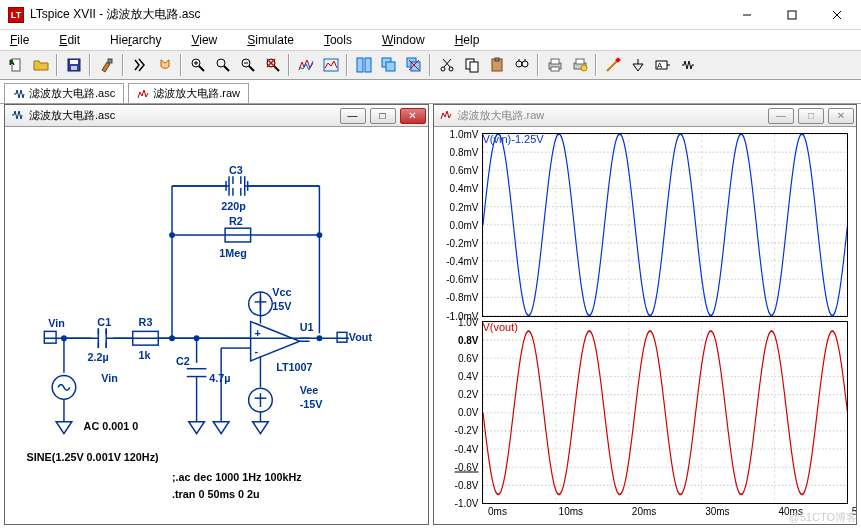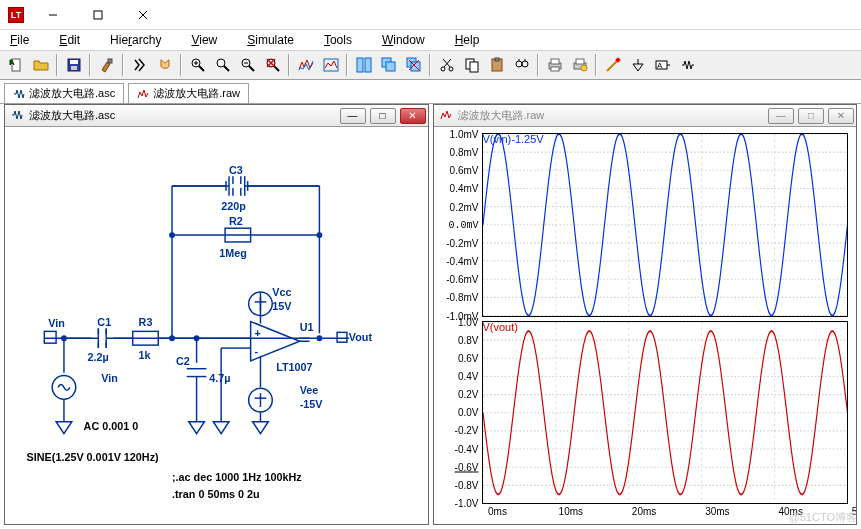--- a/index.html
+++ b/index.html
@@ -42,20 +42,21 @@
   .ylabels div{position:absolute; right:2px; transform:translateY(-50%);}
   .xlabels{height:16px; margin-left:48px; margin-right:6px; position:relative; font-size:10px;}
   .xlabels div{position:absolute; transform:translateX(-50%);padding-left:32px;}
   .watermark{position:absolute; right:4px; bottom:4px; color:#ccc; font-size:11px;}
 </style>
 </head>
 <body>
 
 <div class="titlebar">
   <div class="logo">LT</div>
+  <div class="title">LTspice XVII - 滤波放大电路.asc</div>
   <div class="winbtn">
       <svg viewBox="0 0 10 10">
         <line x1="1" y1="5" x2="9" y2="5" stroke="#000"></line>
       </svg>
     </div>
   <div class="winbtn">
       <svg viewBox="0 0 10 10">
         <rect x="1" y="1" width="8" height="8" fill="none" stroke="#000"></rect>
       </svg>
     </div>
@@ -419,21 +420,21 @@
     <div class="mdi-body">
       <div class="plotarea">
         <div class="plot">
           <div class="plot-title" style="color:#0030e0">V(vin)-1.25V</div>
           <div class="ylabels" id="yl-top">
               <div style="top: 0%;">1.0mV</div>
               <div style="top: 10%;">0.8mV</div>
               <div style="top: 20%;">0.6mV</div>
               <div style="top: 30%;">0.4mV</div>
               <div style="top: 40%;">0.2mV</div>
-              <div style="top: 50%; font-family: Liberation Mono, monospace;">0.0mV</div>
+              <div style="top: 50%;">0.0mV</div>
               <div style="top: 60%;">-0.2mV</div>
               <div style="top: 70%;">-0.4mV</div>
               <div style="top: 80%;">-0.6mV</div>
               <div style="top: 90%;">-0.8mV</div>
               <div style="top: 100%;">-1.0mV</div>
             </div>
           <svg id="svg-top" width="100%" height="100%" preserveAspectRatio="none" viewBox="0 0 500 160">
               <line x1="0" y1="0" x2="500" y2="0" stroke="#ccc" stroke-dasharray="2,3"></line>
               <line x1="0" y1="16" x2="500" y2="16" stroke="#ccc" stroke-dasharray="2,3"></line>
               <line x1="0" y1="32" x2="500" y2="32" stroke="#ccc" stroke-dasharray="2,3"></line>
@@ -451,21 +452,21 @@
               <line x1="300" y1="0" x2="300" y2="160" stroke="#ccc" stroke-dasharray="2,3"></line>
               <line x1="400" y1="0" x2="400" y2="160" stroke="#ccc" stroke-dasharray="2,3"></line>
               <line x1="500" y1="0" x2="500" y2="160" stroke="#ccc" stroke-dasharray="2,3"></line>
               <path d="M0 80 L0.625 76.23148394322858 L1.25 72.47133493451885 L1.875 68.72790144499339 L2.5 65.00949483314203 L3.125 61.324370891527565 L3.75 57.680711516861656 L4.375 54.08660654414805 L5 50.55003578522577 L5.625 47.07885131159129 L6.25 43.68076002083626 L6.875 40.363306525407395 L7.5 37.13385640168027 L8.125 33.99957983653771 L8.75 30.96743570776188 L9.375 28.044156133585318 L10 25.23623152570491 L10.625 22.54989617894489 L11.25 19.991114429563233 L11.875 17.565567412933625 L12.5 15.278640450004204 L13.125 13.135411090538383 L13.75 11.140637839684501 L14.375 9.298749592904528 L15 7.613835802718427 L15.625 6.089637399097057 L16.25 4.729538483661969 L16.875 3.536558816133592 L17.5 2.513347109709514 L18.125 1.6621751502587472 L18.75 0.9849327523889855 L19.375 0.4831235635856217 L20 0.15786172573827173 L20.625 0.009869401467156536 L21.25 0.039475170741468446 L21.875 0.24661330134976822 L22.5 0.6308238948417824 L23.125 1.1912539076180906 L23.75 1.9266590449002052 L24.375 2.8354065233761503 L25 3.9154786963877086 L25.625 5.164477533610622 L26.25 6.579629945281496 L26.875 8.157793939150736 L27.5 9.895465596490922 L28.125 11.788786851672597 L28.75 13.833554058035062 L29.375 16.025227321032744 L30 18.358940577936863 L30.625 20.829512401711206 L31.25 23.431457505076196 L31.875 26.158998919218135 L32.5 29.006080820104813 L33.125 31.96638197392928 L33.75 35.033329771829564 L34.375 38.20011482272409 L35 41.45970607186278 L35.625 44.804866411526774 L36.25 48.22816874921755 L36.875 51.72201249765941 L37.5 55.27864045000416 L38.125 58.890156002770176 L38.75 62.548540688276574 L39.375 66.24567197764719 L40 69.97334131485565 L40.625 73.7232723417724 L41.25 77.4871392737497 L41.875 81.25658538494564 L42.5 85.02324156234506 L43.125 88.7787448872836 L43.75 92.51475720321847 L44.375 96.222983628521 L45 99.8951909731884 L45.625 103.52322601858431 L46.25 107.09903361962333 L46.875 110.61467458920714 L47.5 114.06234332520582 L48.125 117.43438514084582 L48.75 120.72331326002973 L49.375 123.92182543985052 L50 127.02282018339784 L50.625 130.01941250685638 L51.25 132.90494922589215 L51.875 135.67302372738516 L52.5 138.3174901937129 L53.125 140.83247724800245 L53.75 143.2124009900552 L54.375 145.45197739400186 L55 147.5462340401612 L55.625 149.49052115505532 L56.25 151.28052193506937 L56.875 152.9122621308356 L57.5 154.38211887106013 L58.125 155.68682870620364 L58.75 156.82349485415546 L59.375 157.7895936318141 L60 158.5829800582951 L60.625 159.20189261732463 L61.25 159.6449571682464 L61.875 159.9111899969576 L62.5 160 L63.125 159.9111899969576 L63.75 159.6449571682464 L64.375 159.2018926173246 L65 158.5829800582951 L65.625 157.78959363181414 L66.25 156.82349485415546 L66.875 155.68682870620364 L67.5 154.3821188710601 L68.125 152.91226213083564 L68.75 151.28052193506943 L69.375 149.4905211550553 L70 147.5462340401612 L70.625 145.4519773940019 L71.25 143.21240099005524 L71.875 140.8324772480025 L72.5 138.31749019371293 L73.125 135.67302372738516 L73.75 132.90494922589218 L74.375 130.0194125068564 L75 127.02282018339793 L75.625 123.92182543985058 L76.25 120.7233132600297 L76.875 117.43438514084588 L77.5 114.06234332520583 L78.125 110.61467458920723 L78.75 107.09903361962338 L79.375 103.52322601858434 L80 99.89519097318842 L80.625 96.22298362852106 L81.25 92.5147572032185 L81.875 88.77874488728366 L82.5 85.02324156234513 L83.125 81.25658538494567 L83.75 77.48713927374978 L84.375 73.72327234177246 L85 69.97334131485567 L85.625 66.24567197764726 L86.25 62.548540688276645 L86.875 58.89015600277017 L87.5 55.278640450004225 L88.125 51.72201249765947 L88.75 48.228168749217545 L89.375 44.8048664115268 L90 41.45970607186275 L90.625 38.2001148227242 L91.25 35.033329771829564 L91.875 31.966381973929245 L92.5 29.006080820104813 L93.125 26.15899891921819 L93.75 23.431457505076267 L94.375 20.829512401711206 L95 18.358940577936863 L95.625 16.02522732103281 L96.25 13.83355405803512 L96.875 11.788786851672654 L97.5 9.89546559649088 L98.125 8.157793939150764 L98.75 6.579629945281525 L99.375 5.164477533610636 L100 3.915478696387723 L100.625 2.8354065233761645 L101.25 1.9266590449002194 L101.875 1.1912539076180906 L102.5 0.6308238948417682 L103.125 0.24661330134976822 L103.75 0.039475170741468446 L104.375 0.009869401467156536 L105 0.15786172573827173 L105.625 0.4831235635856217 L106.25 0.9849327523889713 L106.875 1.662175150258733 L107.5 2.5133471097094855 L108.125 3.5365588161335637 L108.75 4.7295384836619405 L109.375 6.0896373990970005 L110 7.613835802718455 L110.625 9.298749592904443 L111.25 11.140637839684516 L111.875 13.135411090538412 L112.5 15.278640450004104 L113.125 17.565567412933632 L113.75 19.99111442956319 L114.375 22.549896178944778 L115 25.23623152570493 L115.625 28.04415613358526 L116.25 30.967435707761872 L116.875 33.99957983653763 L117.5 37.13385640168022 L118.125 40.363306525407395 L118.75 43.68076002083617 L119.375 47.07885131159125 L120 50.55003578522576 L120.625 54.086606544147955 L121.25 57.680711516861756 L121.875 61.32437089152757 L122.5 65.00949483314194 L123.125 68.72790144499349 L123.75 72.47133493451886 L124.375 76.23148394322851 L125 79.99999999999997 L125.625 83.76851605677143 L126.25 87.52866506548122 L126.875 91.2720985550066 L127.5 94.990505166858 L128.125 98.67562910847236 L128.75 102.31928848313832 L129.375 105.91339345585197 L130 109.44996421477418 L130.625 112.92114868840869 L131.25 116.31923997916365 L131.875 119.63669347459256 L132.5 122.86614359831972 L133.125 126.00042016346221 L133.75 129.03256429223808 L134.375 131.95584386641457 L135 134.76376847429515 L135.625 137.45010382105508 L136.25 140.0088855704367 L136.875 142.43443258706642 L137.5 144.72135954999578 L138.125 146.86458890946153 L138.75 148.85936216031553 L139.375 150.70125040709547 L140 152.38616419728157 L140.625 153.9103626009029 L141.25 155.27046151633803 L141.875 156.46344118386642 L142.5 157.4866528902905 L143.125 158.33782484974125 L143.75 159.015067247611 L144.375 159.51687643641435 L145 159.84213827426174 L145.625 159.99013059853286 L146.25 159.96052482925853 L146.875 159.75338669865025 L147.5 159.36917610515823 L148.125 158.8087460923819 L148.75 158.07334095509978 L149.375 157.16459347662388 L150 156.08452130361235 L150.625 154.83552246638936 L151.25 153.42037005471855 L151.875 151.84220606084932 L152.5 150.1045344035091 L153.125 148.21121314832743 L153.75 146.16644594196495 L154.375 143.9747726789672 L155 141.64105942206317 L155.625 139.1704875982888 L156.25 136.56854249492386 L156.875 133.8410010807819 L157.5 130.9939191798953 L158.125 128.0336180260708 L158.75 124.9666702281705 L159.375 121.79988517727602 L160 118.5402939281373 L160.625 115.19513358847325 L161.25 111.77183125078258 L161.875 108.27798750234065 L162.5 104.72135954999584 L163.125 101.10984399722996 L163.75 97.45145931172348 L164.375 93.7543280223528 L165 90.02665868514447 L165.625 86.27672765822767 L166.25 82.5128607262503 L166.875 78.74341461505446 L167.5 74.976758437655 L168.125 71.22125511271639 L168.75 67.48524279678163 L169.375 63.777016371479064 L170 60.10480902681162 L170.625 56.47677398141578 L171.25 52.900966380376744 L171.875 49.385325410792824 L172.5 45.937656674794276 L173.125 42.565614859154174 L173.75 39.276686739970295 L174.375 36.078174560149534 L175 32.97717981660219 L175.625 29.980587493143574 L176.25 27.095050774107918 L176.875 24.326976272614885 L177.5 21.682509806287065 L178.125 19.167522751997666 L178.75 16.787599009944785 L179.375 14.548022605998113 L180 12.453765959838762 L180.625 10.50947884494471 L181.25 8.719478064930684 L181.875 7.087737869164357 L182.5 5.617881128939899 L183.125 4.313171293796458 L183.75 3.17650514584453 L184.375 2.2104063681859145 L185 1.4170199417048934 L185.625 0.7981073826753828 L186.25 0.3550428317536074 L186.875 0.08881000304239706 L187.5 0 L188.125 0.08881000304239706 L188.75 0.3550428317535932 L189.375 0.7981073826753686 L190 1.4170199417049076 L190.625 2.2104063681858293 L191.25 3.1765051458445157 L191.875 4.313171293796373 L192.5 5.617881128939814 L193.125 7.0877378691643145 L193.75 8.719478064930513 L194.375 10.509478844944596 L195 12.453765959838861 L195.625 14.54802260599807 L196.25 16.787599009944728 L196.875 19.167522751997424 L197.5 21.682509806287 L198.125 24.32697627261482 L198.75 27.09505077410774 L199.375 29.980587493143517 L200 32.97717981660212 L200.625 36.07817456014934 L201.25 39.276686739970216 L201.875 42.56561485915422 L202.5 45.93765667479407 L203.125 49.385325410792746 L203.75 52.90096638037666 L204.375 56.47677398141556 L205 60.10480902681168 L205.625 63.777016371478695 L206.25 67.48524279678142 L206.875 71.2212551127163 L207.5 74.97675843765491 L208.125 78.74341461505423 L208.75 82.51286072624991 L209.375 86.27672765822759 L210 90.02665868514424 L210.625 93.75432802235271 L211.25 97.4514593117234 L211.875 101.1098439972296 L212.5 104.72135954999561 L213.125 108.27798750234058 L213.75 111.77183125078237 L214.375 115.19513358847306 L215 118.54029392813698 L215.625 121.7998851772756 L216.25 124.9666702281703 L216.875 128.0336180260707 L217.5 130.9939191798951 L218.125 133.84100108078172 L218.75 136.56854249492363 L219.375 139.17048759828873 L220 141.64105942206322 L220.625 143.97477267896727 L221.25 146.16644594196475 L221.875 148.2112131483273 L222.5 150.1045344035091 L223.125 151.8422060608492 L223.75 153.42037005471855 L224.375 154.8355224663893 L225 156.08452130361218 L225.625 157.1645934766238 L226.25 158.0733409550998 L226.875 158.8087460923819 L227.5 159.3691761051582 L228.125 159.75338669865022 L228.75 159.9605248292585 L229.375 159.99013059853286 L230 159.84213827426174 L230.625 159.5168764364144 L231.25 159.01506724761106 L231.875 158.3378248497413 L232.5 157.4866528902905 L233.125 156.46344118386637 L233.75 155.27046151633812 L234.375 153.91036260090306 L235 152.38616419728163 L235.625 150.70125040709559 L236.25 148.8593621603155 L236.875 146.86458890946167 L237.5 144.7213595499959 L238.125 142.4344325870664 L238.75 140.00888557043683 L239.375 137.45010382105505 L240 134.7637684742951 L240.625 131.95584386641477 L241.25 129.03256429223825 L241.875 126.00042016346228 L242.5 122.86614359831957 L243.125 119.6366934745925 L243.75 116.31923997916374 L244.375 112.92114868840878 L245 109.4499642147744 L245.625 105.91339345585193 L246.25 102.31928848313814 L246.875 98.67562910847259 L247.5 94.99050516685794 L248.125 91.27209855500668 L248.75 87.5286650654813 L249.375 83.76851605677138 L250 80.00000000000006 L250.625 76.23148394322874 L251.25 72.47133493451881 L251.875 68.72790144499344 L252.5 65.00949483314189 L253.125 61.32437089152752 L253.75 57.680711516861706 L254.375 54.086606544148175 L255 50.55003578522572 L255.625 47.078851311591336 L256.25 43.680760020836374 L256.875 40.363306525407346 L257.5 37.13385640168029 L258.125 33.99957983653782 L258.75 30.96743570776183 L259.375 28.044156133585545 L260 25.236231525704994 L260.625 22.54989617894484 L261.25 19.991114429563254 L261.875 17.56556741293369 L262.5 15.278640450004332 L263.125 13.135411090538383 L263.75 11.140637839684558 L264.375 9.298749592904485 L265 7.613835802718441 L265.625 6.0896373990971 L266.25 4.729538483662026 L266.875 3.536558816133592 L267.5 2.513347109709528 L268.125 1.6621751502587188 L268.75 0.9849327523890281 L269.375 0.4831235635856359 L270 0.15786172573827173 L270.625 0.009869401467156536 L271.25 0.039475170741468446 L271.875 0.2466133013497398 L272.5 0.6308238948417397 L273.125 1.1912539076180764 L273.75 1.9266590449002337 L274.375 2.8354065233761645 L275 3.9154786963876944 L275.625 5.164477533610551 L276.25 6.579629945281411 L276.875 8.157793939150721 L277.5 9.895465596490979 L278.125 11.788786851672498 L278.75 13.83355405803502 L279.375 16.025227321032673 L280 18.35894057793689 L280.625 20.82951240171119 L281.25 23.431457505076104 L281.875 26.158998919217964 L282.5 29.006080820104792 L283.125 31.9663819739294 L283.75 35.03332977182961 L284.375 38.20011482272406 L285 41.45970607186267 L285.625 44.804866411526596 L286.25 48.22816874921753 L286.875 51.722012497659584 L287.5 55.278640450004005 L288.125 58.89015600277015 L288.75 62.54854068827649 L289.375 66.24567197764704 L290 69.97334131485565 L290.625 73.7232723417723 L291.25 77.48713927374953 L291.875 81.25658538494565 L292.5 85.02324156234498 L293.125 88.77874488728372 L293.75 92.5147572032182 L294.375 96.22298362852091 L295 99.8951909731882 L295.625 103.52322601858432 L296.25 107.09903361962323 L296.875 110.61467458920703 L297.5 114.06234332520583 L298.125 117.43438514084579 L298.75 120.72331326002956 L299.375 123.92182543985056 L300 127.02282018339757 L300.625 130.01941250685627 L301.25 132.90494922589218 L301.875 135.6730237273851 L302.5 138.3174901937128 L303.125 140.8324772480023 L303.75 143.21240099005502 L304.375 145.4519773940018 L305 147.54623404016124 L305.625 149.49052115505526 L306.25 151.28052193506937 L306.875 152.91226213083553 L307.5 154.3821188710601 L308.125 155.68682870620358 L308.75 156.82349485415546 L309.375 157.78959363181406 L310 158.58298005829508 L310.625 159.20189261732463 L311.25 159.6449571682464 L311.875 159.9111899969576 L312.5 160 L313.125 159.9111899969576 L313.75 159.6449571682464 L314.375 159.20189261732463 L315 158.58298005829516 L315.625 157.78959363181417 L316.25 156.8234948541555 L316.875 155.68682870620373 L317.5 154.38211887106016 L318.125 152.9122621308357 L318.75 151.28052193506954 L319.375 149.49052115505535 L320 147.54623404016132 L320.625 145.45197739400203 L321.25 143.2124009900553 L321.875 140.8324772480026 L322.5 138.31749019371313 L323.125 135.6730237273852 L323.75 132.90494922589227 L324.375 130.0194125068566 L325 127.02282018339791 L325.625 123.92182543985068 L326.25 120.72331326002993 L326.875 117.43438514084593 L327.5 114.06234332520596 L328.125 110.61467458920743 L328.75 107.09903361962337 L329.375 103.52322601858447 L330 99.89519097318862 L330.625 96.22298362852106 L331.25 92.51475720321862 L331.875 88.77874488728386 L332.5 85.02324156234512 L333.125 81.2565853849458 L333.75 77.48713927374997 L334.375 73.72327234177244 L335 69.97334131485579 L335.625 66.24567197764746 L336.25 62.54854068827663 L336.875 58.89015600277029 L337.5 55.27864045000442 L338.125 51.72201249765946 L338.75 48.22816874921766 L339.375 44.80486641152698 L340 41.4597060718628 L340.625 38.200114822724196 L341.25 35.03332977182972 L341.875 31.966381973929288 L342.5 29.006080820104913 L343.125 26.158998919218284 L343.75 23.431457505076203 L344.375 20.8295124017113 L345 18.358940577936984 L345.625 16.02522732103276 L346.25 13.833554058035105 L346.875 11.788786851672725 L347.5 9.895465596490908 L348.125 8.157793939150793 L348.75 6.579629945281582 L349.375 5.164477533610608 L350 3.915478696387737 L350.625 2.835406523376193 L351.25 1.9266590449002052 L351.875 1.1912539076181048 L352.5 0.6308238948417966 L353.125 0.24661330134981085 L353.75 0.03947517074148266 L354.375 0.009869401467156536 L355 0.15786172573827173 L355.625 0.4831235635856217 L356.25 0.9849327523889144 L356.875 1.6621751502587472 L357.5 2.5133471097094997 L358.125 3.5365588161336206 L358.75 4.729538483661983 L359.375 6.0896373990969295 L360 7.613835802718498 L360.625 9.298749592904556 L361.25 11.140637839684487 L361.875 13.135411090538454 L362.5 15.278640450003905 L363.125 17.56556741293342 L363.75 19.99111442956334 L364.375 22.54989617894494 L365 25.23623152570488 L365.625 28.044156133585 L366.25 30.96743570776149 L366.875 33.9995798365377 L367.5 37.13385640168041 L368.125 40.36330652540747 L368.75 43.68076002083599 L369.375 47.07885131159094 L370 50.550035785225845 L370.625 54.08660654414804 L371.25 57.680711516861834 L371.875 61.3243708915271 L372.5 65.00949483314174 L373.125 68.72790144499301 L373.75 72.47133493451895 L374.375 76.2314839432286 L375 79.99999999999963 L375.625 83.76851605677095 L376.25 87.52866506548088 L376.875 91.2720985550068 L377.5 94.99050516685807 L378.125 98.67562910847218 L378.75 102.319288483138 L379.375 105.91339345585152 L380 109.44996421477427 L380.625 112.92114868840889 L381.25 116.31923997916334 L381.875 119.63669347459239 L382.5 122.86614359831944 L383.125 126.00042016346194 L383.75 129.03256429223813 L384.375 131.95584386641443 L385 134.76376847429478 L385.625 137.45010382105494 L386.25 140.00888557043655 L386.875 142.43443258706648 L387.5 144.72135954999567 L388.125 146.86458890946145 L388.75 148.85936216031527 L389.375 150.70125040709536 L390 152.3861641972817 L390.625 153.91036260090289 L391.25 155.27046151633795 L391.875 156.46344118386634 L392.5 157.48665289029046 L393.125 158.3378248497412 L393.75 159.01506724761097 L394.375 159.51687643641435 L395 159.8421382742617 L395.625 159.99013059853286 L396.25 159.96052482925853 L396.875 159.75338669865027 L397.5 159.36917610515826 L398.125 158.8087460923819 L398.75 158.07334095509984 L399.375 157.1645934766239 L400 156.08452130361232 L400.625 154.83552246638936 L401.25 153.4203700547186 L401.875 151.8422060608493 L402.5 150.10453440350918 L403.125 148.21121314832752 L403.75 146.16644594196484 L404.375 143.97477267896733 L405 141.6410594220633 L405.625 139.17048759828884 L406.25 136.56854249492392 L406.875 133.84100108078164 L407.5 130.99391917989522 L408.125 128.03361802607085 L408.75 124.96667022817066 L409.375 121.79988517727595 L410 118.5402939281371 L410.625 115.19513358847342 L411.25 111.77183125078302 L411.875 108.27798750234071 L412.5 104.72135954999602 L413.125 101.10984399722987 L413.75 97.45145931172354 L414.375 93.75432802235328 L415 90.02665868514438 L415.625 86.27672765822773 L416.25 82.5128607262505 L416.875 78.74341461505438 L417.5 74.97675843765562 L418.125 71.22125511271659 L418.75 67.48524279678156 L419.375 63.77701637147912 L420 60.10480902681182 L420.625 56.476773981416244 L421.25 52.9009663803768 L421.875 49.38532541079301 L422.5 45.9376566747942 L423.125 42.56561485915422 L423.75 39.276686739970714 L424.375 36.07817456014946 L425 32.97717981660246 L425.625 29.980587493143737 L426.25 27.095050774107854 L426.875 24.32697627261512 L427.5 21.682509806287207 L428.125 19.167522751997524 L428.75 16.787599009944998 L429.375 14.548022605998227 L430 12.453765959839103 L430.625 10.50947884494488 L431.25 8.719478064930911 L431.875 7.087737869164371 L432.5 5.617881128940013 L433.125 4.313171293796614 L433.75 3.176505145844544 L434.375 2.210406368185957 L435 1.417019941704936 L435.625 0.7981073826753828 L436.25 0.3550428317536216 L436.875 0.08881000304241127 L437.5 0 L438.125 0.08881000304241127 L438.75 0.355042831753579 L439.375 0.7981073826753118 L440 1.4170199417049503 L440.625 2.2104063681857014 L441.25 3.1765051458445726 L441.875 4.313171293796458 L442.5 5.617881128939629 L443.125 7.0877378691644 L443.75 8.719478064930428 L444.375 10.509478844944638 L445 12.453765959838833 L445.625 14.548022605997943 L446.25 16.7875990099447 L446.875 19.167522751997204 L447.5 21.682509806287264 L448.125 24.326976272614772 L448.75 27.095050774107477 L449.375 29.9805874931438 L450 32.977179816601605 L450.625 36.078174560149534 L451.25 39.276686739970046 L451.875 42.56561485915354 L452.5 45.93765667479427 L453.125 49.385325410792554 L453.75 52.9009663803766 L454.375 56.476773981415235 L455 60.10480902681135 L455.625 63.777016371478915 L456.25 67.48524279678108 L456.875 71.22125511271668 L457.5 74.97675843765428 L458.125 78.7434146150539 L458.75 82.51286072625057 L459.375 86.27672765822696 L460 90.02665868514445 L460.625 93.75432802235251 L461.25 97.45145931172279 L461.875 101.10984399722994 L462.5 104.72135954999555 L463.125 108.27798750234052 L463.75 111.77183125078204 L464.375 115.195133588473 L465 118.54029392813717 L465.625 121.79988517727554 L466.25 124.96667022817073 L466.875 128.03361802607023 L467.5 130.99391917989485 L468.125 133.84100108078212 L468.75 136.56854249492338 L469.375 139.17048759828887 L470 141.641059422063 L470.625 143.9747726789672 L471.25 146.1664459419647 L471.875 148.21121314832726 L472.5 150.1045344035091 L473.125 151.8422060608491 L473.75 153.4203700547184 L474.375 154.83552246638936 L475 156.08452130361218 L475.625 157.16459347662396 L476.25 158.07334095509978 L476.875 158.80874609238185 L477.5 159.3691761051582 L478.125 159.75338669865022 L478.75 159.96052482925853 L479.375 159.99013059853286 L480 159.84213827426174 L480.625 159.5168764364144 L481.25 159.01506724761106 L481.875 158.33782484974125 L482.5 157.4866528902906 L483.125 156.46344118386628 L483.75 155.27046151633803 L484.375 153.91036260090308 L485 152.3861641972814 L485.625 150.70125040709547 L486.25 148.85936216031538 L486.875 146.8645889094617 L487.5 144.72135954999578 L488.125 142.43443258706623 L488.75 140.00888557043686 L489.375 137.45010382105508 L490 134.76376847429535 L490.625 131.9558438664148 L491.25 129.03256429223808 L491.875 126.00042016346256 L492.5 122.86614359831937 L493.125 119.63669347459256 L493.75 116.31923997916404 L494.375 112.92114868840883 L495 109.44996421477418 L495.625 105.91339345585172 L496.25 102.31928848313846 L496.875 98.67562910847238 L497.5 94.99050516685828 L498.125 91.27209855500674 L498.75 87.52866506548108 L499.375 83.76851605677172 L500 80.00000000000011 " fill="none" stroke="#0030e0" stroke-width="1.6"></path>
             </svg>
         </div>
         <div class="plot">
           <div class="plot-title" style="color:#d00000">V(vout)</div>
           <div class="ylabels" id="yl-bot">
               <div style="top: 0%;">1.0V</div>
-              <div style="top: 10%;">0.8V</div>
+              <div style="top: 10%; font-weight: bold;">0.8V</div>
               <div style="top: 20%;">0.6V</div>
               <div style="top: 30%;">0.4V</div>
               <div style="top: 40%;">0.2V</div>
               <div style="top: 50%;">0.0V</div>
               <div style="top: 60%;">-0.2V</div>
               <div style="top: 70%;">-0.4V</div>
               <div style="top: 80%; text-decoration: underline;">-0.6V</div>
               <div style="top: 90%;">-0.8V</div>
               <div style="top: 100%;">-1.0V</div>
             </div>

